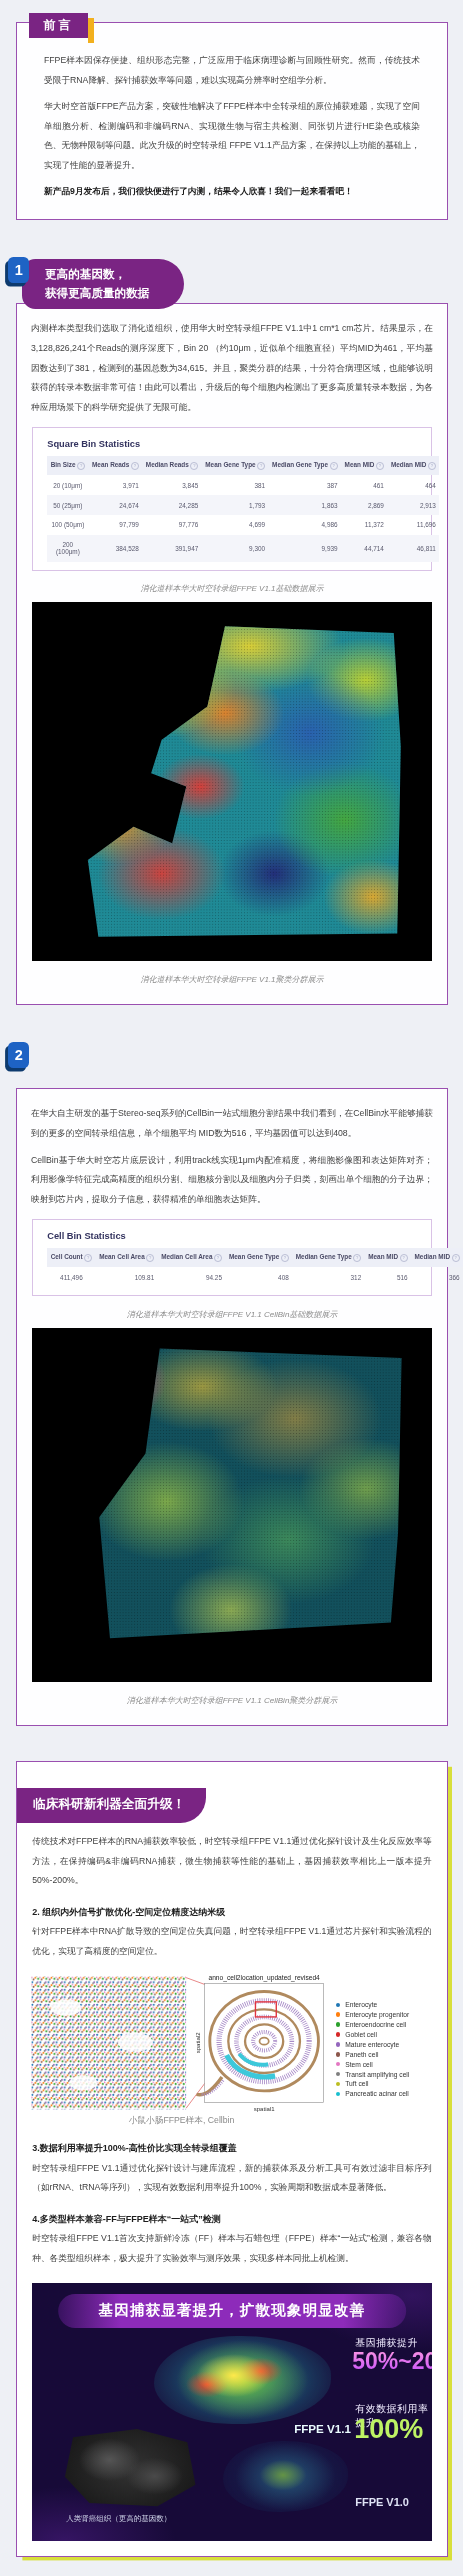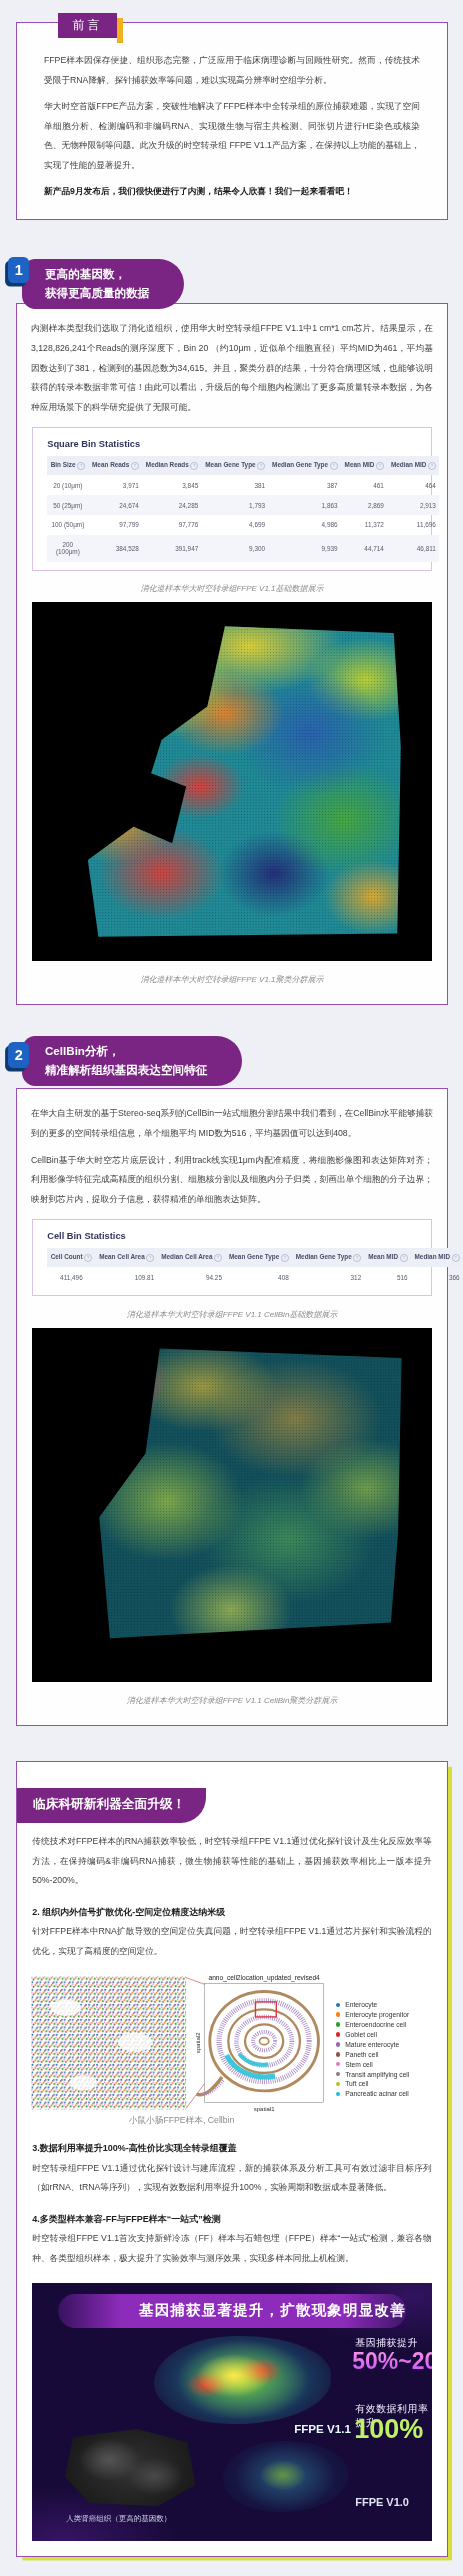--- a/index.html
+++ b/index.html
@@ -5,21 +5,21 @@
   html,body{margin:0;padding:0;}
   body{width:464px;background:#eef0f5;font-family:"Liberation Sans","DejaVu Sans",sans-serif;color:#3f3f3f;}
   .page{width:464px;overflow:hidden;padding-bottom:8px;}
 
   
   .pbox{margin:0 16px;border:0.6px solid #9a4fb0;background:#fefeff;}
 
   
   .preface-box{margin-top:22px;padding:21px 27px 10.4px;position:relative;}
   .badge{position:absolute;top:-9.9px;left:11.6px;background:#7a2483;color:#fff;font-size:12px;
-         font-weight:normal;letter-spacing:2.9px;padding:4px 15px;z-index:2;margin-left:29px;}
+         font-weight:bold;letter-spacing:2.9px;padding:4px 15px;z-index:2;}
   .badge::after{content:"";position:absolute;top:5.2px;right:-5.2px;width:5.2px;height:100%;
          background:#f2b01e;z-index:-1;}
   p.body{font-size:8.7px;line-height:2.25;text-align:justify;margin:7px 0;color:#3f3f3f;}
   p.body.strong{font-weight:bold;color:#191919;}
 
   
   .sec-head{position:relative;margin:31px 0 0 7px;height:45px;}
   .sec-num{position:absolute;left:1.2px;top:5.8px;width:21px;height:25.5px;background:#1e63c4;
            border-radius:5.2px;color:#fff;font-size:14.5px;font-weight:bold;display:flex;
            align-items:center;justify-content:center;box-shadow:-2.9px 3.5px 0 #0d3a6e;z-index:2;}
@@ -91,21 +91,21 @@
   .legend-dot{width:4.6px;height:4.6px;border-radius:50%;margin-right:5.2px;flex:0 0 auto;}
   .fig-caption{width:301px;text-align:center;color:#8a8a8a;font-size:8.7px;margin:1.2px 0 0;}
 
   
   .promo{margin:15px 1.2px 0;background:#170a38;position:relative;height:258px;overflow:hidden;color:#fff;}
   .promo::before{content:"";position:absolute;inset:0;background:
       radial-gradient(40% 30% at 8% 100%, rgba(110,40,180,.35), transparent 70%),
       radial-gradient(40% 30% at 95% 5%, rgba(110,40,180,.3), transparent 70%);}
   .promo-band{position:absolute;top:10.4px;left:50%;transform:translateX(-50%);width:87%;
       background:linear-gradient(90deg,rgba(118,34,170,.35),#8d2bba 18%,#8d2bba 82%,rgba(118,34,170,.35));
-      border-radius:17.4px;text-align:right;font-size:14.5px;font-weight:bold;padding:7.5px 0;letter-spacing:1.2px;}
+      border-radius:17.4px;text-align:center;font-size:14.5px;font-weight:bold;padding:7.5px 0;letter-spacing:1.2px;}
   .heat{position:absolute;border-radius:48% 52% 55% 45%/55% 45% 52% 48%;}
   .heat-bright{left:122px;top:53px;width:177px;height:88px;background:
       radial-gradient(30% 35% at 45% 45%, #ffe94a, rgba(255,233,74,0) 70%),
       radial-gradient(18% 22% at 60% 40%, #e8452f, transparent 70%),
       radial-gradient(16% 20% at 30% 55%, #e8452f, transparent 75%),
       radial-gradient(48% 58% at 50% 50%, #6fc23c, rgba(111,194,60,0) 78%),
       radial-gradient(75% 85% at 50% 50%, #1f7d92, rgba(31,125,146,0) 82%);}
   .heat-dim{left:191px;top:158px;width:125px;height:71px;opacity:.75;background:
       radial-gradient(26% 30% at 48% 48%, #7ec24a, rgba(126,194,74,0) 72%),
       radial-gradient(50% 60% at 50% 50%, #2e6e8c, rgba(46,110,140,0) 80%),
@@ -212,24 +212,20 @@
     <div class="img-frame bin">
       <div class="blob-bin"></div>
       <div class="texture"></div>
     </div>
 
     <div class="caption">消化道样本华大时空转录组FFPE V1.1聚类分群展示</div>
   </div>
 
   <div class="sec-head">
     <div class="sec-num" style="background: rgb(30, 99, 196);">2</div>
-    <div class="sec-banner" style="background: rgb(122, 36, 131);">
-      <div>CellBin分析，</div>
-      <div>精准解析组织基因表达空间特征</div>
-    </div>
   </div>
 
   <div class="pbox sec-box">
     <p class="body">在华大自主研发的基于Stereo-seq系列的CellBin一站式细胞分割结果中我们看到，在CellBin水平能够捕获到的更多的空间转录组信息，单个细胞平均 MID数为516，平均基因值可以达到408。</p>
     <p class="body">CellBin基于华大时空芯片底层设计，利用track线实现1μm内配准精度，将细胞影像图和表达矩阵对齐；利用影像学特征完成高精度的组织分割、细胞核分割以及细胞内分子归类，刻画出单个细胞的分子边界；映射到芯片内，提取分子信息，获得精准的单细胞表达矩阵。</p>
 
     <div class="panel">
       <div class="panel-title">Cell Bin Statistics</div>
       <table class="stats">
         <thead>

